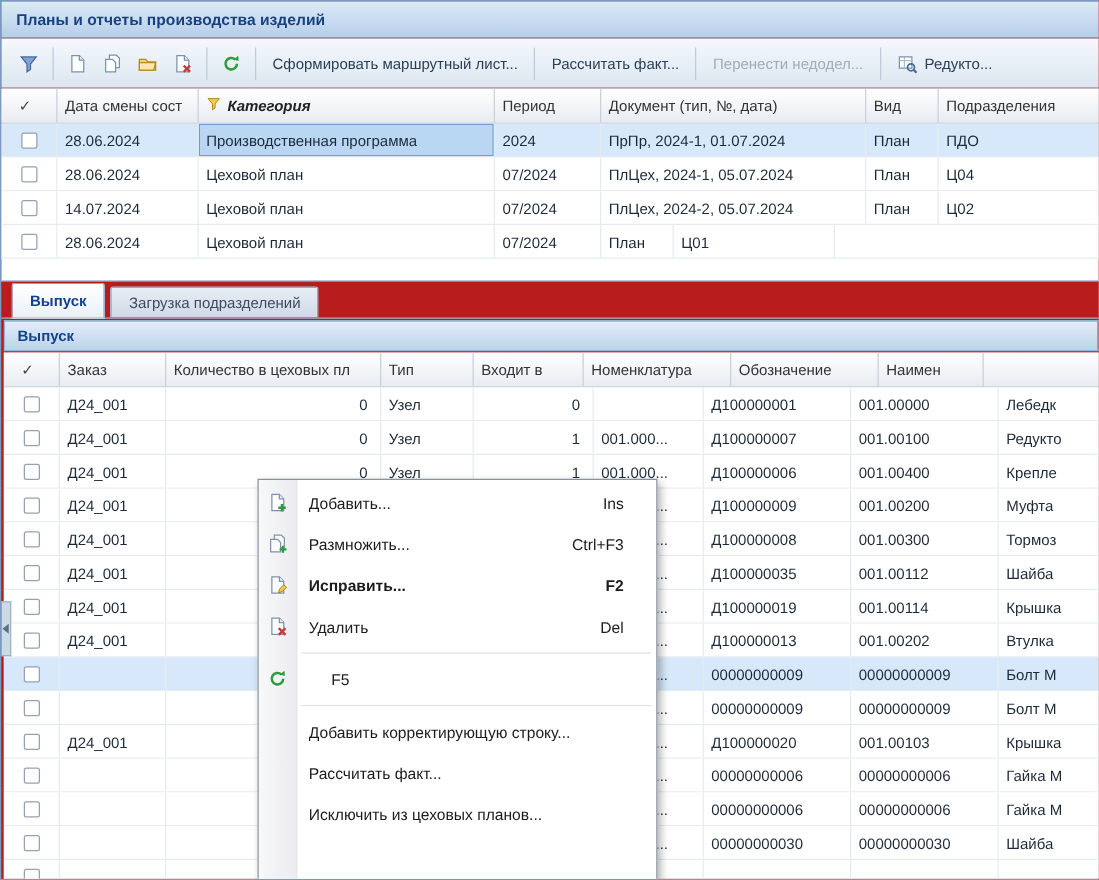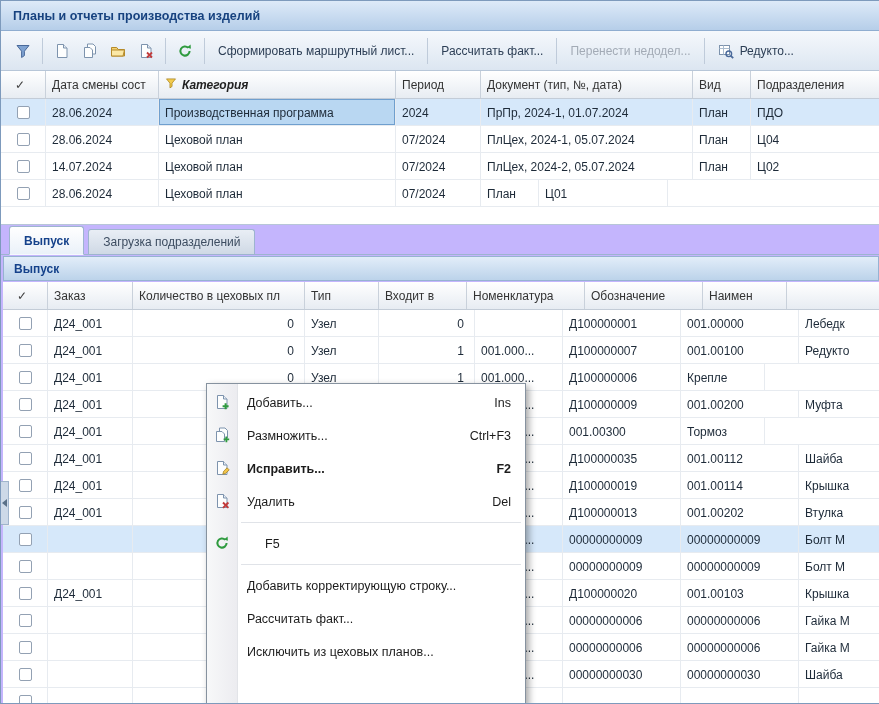--- a/index.html
+++ b/index.html
@@ -1,19 +1,19 @@
 <!DOCTYPE html>
 <html><head>
 <meta charset="utf-8">
 <style>
   *{box-sizing:border-box;}
   html,body{margin:0;padding:0;}
   body{width:879px;height:704px;overflow:hidden;position:relative;
        font-family:"Liberation Sans",sans-serif;background:#e7edf5;}
-  .window{position:absolute;inset:0;border:1px solid #7d9abc;border-right:none;background:#c4b5fd;overflow:hidden;}
+  .window{position:absolute;inset:0;border:1px solid #7d9abc;border-right:none;background:#b91c1c;overflow:hidden;}
 
   
   .titlebar{position:absolute;top:0;left:0;right:0;height:30px;
     background:linear-gradient(#ddeaf8,#b6cee9);border-bottom:1px solid #8fadd0;
     display:flex;align-items:center;padding-left:12px;}
   .title-text{font-size:12.5px;font-weight:bold;color:#17427f;}
 
   
   .toolbar{position:absolute;top:30px;left:0;right:0;height:40px;
     background:linear-gradient(#f5f8fc,#dce6f1);border-bottom:1px solid #b7c6d8;
@@ -50,21 +50,21 @@
   
   .section-hdr{position:absolute;top:255px;left:2px;right:0;height:25px;
     background:linear-gradient(#e2edf9,#bcd3ea);border:1px solid #96b2d2;
     display:flex;align-items:center;padding-left:10px;font-size:12px;font-weight:bold;color:#15428b;}
 
   
   .context-menu{position:absolute;left:205px;top:382px;width:320px;height:322px;background:#fff;
     border:1px solid #86929f;box-shadow:3px 3px 7px rgba(0,0,0,.35);overflow:hidden;padding-top:2px;z-index:10;}
   .context-menu::before{content:"";position:absolute;left:0;top:0;bottom:0;width:30px;
     background:linear-gradient(90deg,#f7f8f9,#ececf0);border-right:1px solid #e2e4e8;}
-  .menu-item{position:relative;height:33px;display:flex;align-items:center;padding-left:40px;padding-right:14px;font-size:12.5px;color:#1c1c1c;}
+  .menu-item{position:relative;height:33px;display:flex;align-items:center;padding-left:40px;padding-right:26px;font-size:12.5px;color:#1c1c1c;}
   .menu-item.bold{font-weight:bold;}
   .menu-item.highlight{background:#d8eafc;box-shadow:inset 0 0 0 1px #86b2e0;border-radius:3px;margin:0 2px;padding-left:38px;}
   .mi-icon{position:absolute;left:6px;top:7px;width:18px;height:18px;display:flex;align-items:center;justify-content:center;}
   .mi-label{flex:1;white-space:nowrap;overflow:hidden;}
   .mi-short{margin-left:18px;color:#1c1c1c;}
   .menu-sep{height:1px;background:#e0e3e8;margin:4px 4px 4px 34px;position:relative;}
 
   
   .collapse-handle{position:absolute;left:0;top:480px;width:8px;height:44px;background:#cdd9e8;
     border:1px solid #9fb4cc;border-left:none;display:flex;align-items:center;justify-content:center;z-index:5;}
@@ -259,20 +259,21 @@
         <div class="grid-row">
           <div class="g-cell c-center" style="width:45px">
             <span class="cb"></span>
           </div>
           <div class="g-cell" style="width:85px">Д24_001</div>
           <div class="g-cell c-right" style="width:172px">0</div>
           <div class="g-cell" style="width:74px">Узел</div>
           <div class="g-cell c-right" style="width:96px">1</div>
           <div class="g-cell" style="width:88px">001.000...</div>
           <div class="g-cell" style="width:118px">Д100000006</div>
+          <div class="g-cell" style="width:118px">001.00400</div>
           <div class="g-cell" style="width:84px">Крепле</div>
         </div>
         <div class="grid-row">
           <div class="g-cell c-center" style="width:45px">
             <span class="cb"></span>
           </div>
           <div class="g-cell" style="width:85px">Д24_001</div>
           <div class="g-cell c-right" style="width:172px"></div>
           <div class="g-cell" style="width:74px"></div>
           <div class="g-cell c-right" style="width:96px"></div>
@@ -283,20 +284,21 @@
         </div>
         <div class="grid-row">
           <div class="g-cell c-center" style="width:45px">
             <span class="cb"></span>
           </div>
           <div class="g-cell" style="width:85px">Д24_001</div>
           <div class="g-cell c-right" style="width:172px"></div>
           <div class="g-cell" style="width:74px"></div>
           <div class="g-cell c-right" style="width:96px"></div>
           <div class="g-cell" style="width:88px">001.000...</div>
+          <div class="g-cell" style="width:118px">Д100000008</div>
           <div class="g-cell" style="width:118px">001.00300</div>
           <div class="g-cell" style="width:84px">Тормоз</div>
         </div>
         <div class="grid-row">
           <div class="g-cell c-center" style="width:45px">
             <span class="cb"></span>
           </div>
           <div class="g-cell" style="width:85px">Д24_001</div>
           <div class="g-cell c-right" style="width:172px"></div>
           <div class="g-cell" style="width:74px"></div>

